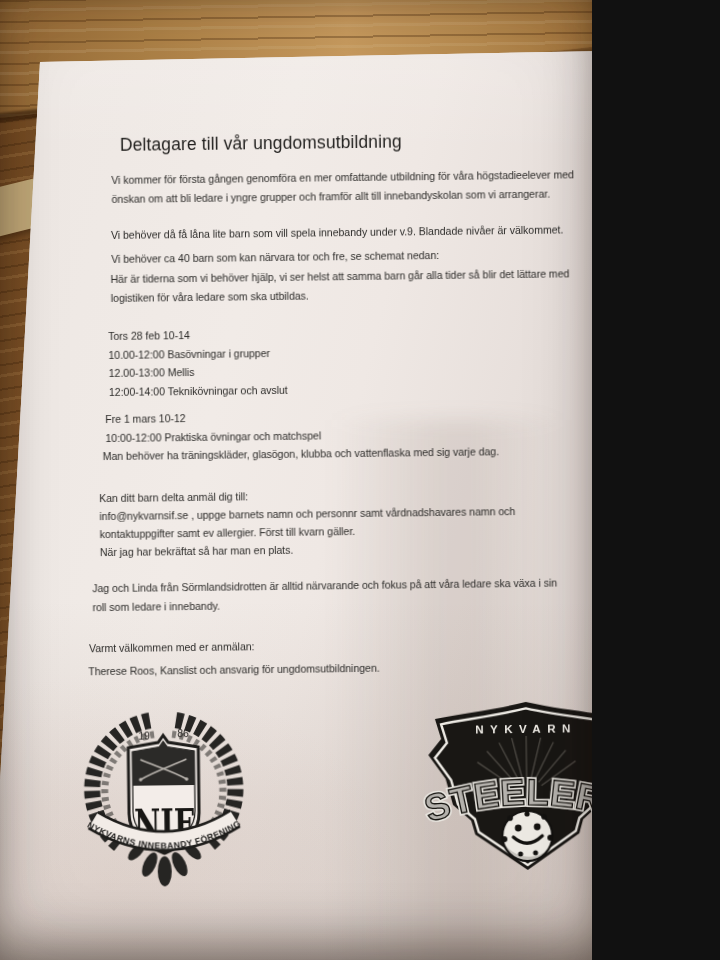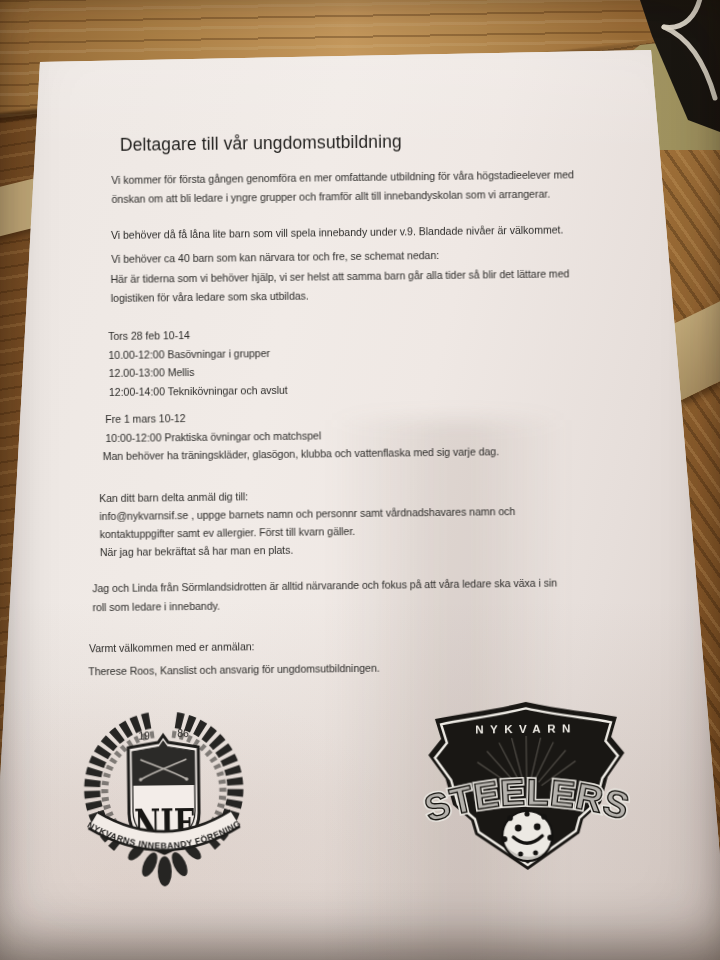--- a/index.html
+++ b/index.html
@@ -1,16 +1,16 @@
 <!DOCTYPE html>
 <html><head>
 <meta charset="utf-8">
 <style>
   html,body{margin:0;padding:0;background:#111;}
-  .scene{position:relative;width:720px;height:960px;overflow:hidden;
+  .scene{position:relative;width:592px;height:960px;overflow:hidden;
          font-family:"Liberation Sans",sans-serif;}
 
   
   .wood-base{position:absolute;inset:0;background-color:#8a5c2c;
     background-image:
       repeating-linear-gradient(171deg, rgba(60,34,10,.30) 0 2px, rgba(0,0,0,0) 2px 10px,
         rgba(205,160,100,.20) 10px 13px, rgba(0,0,0,0) 13px 24px),
       linear-gradient(100deg,#6f4720 0%,#936635 38%,#a5783f 60%,#7c5125 100%);}
   .plank-top{position:absolute;left:0;top:0;width:720px;height:130px;
     clip-path:polygon(0 0,720px 0,720px 22px,648px 40px,0 118px);

